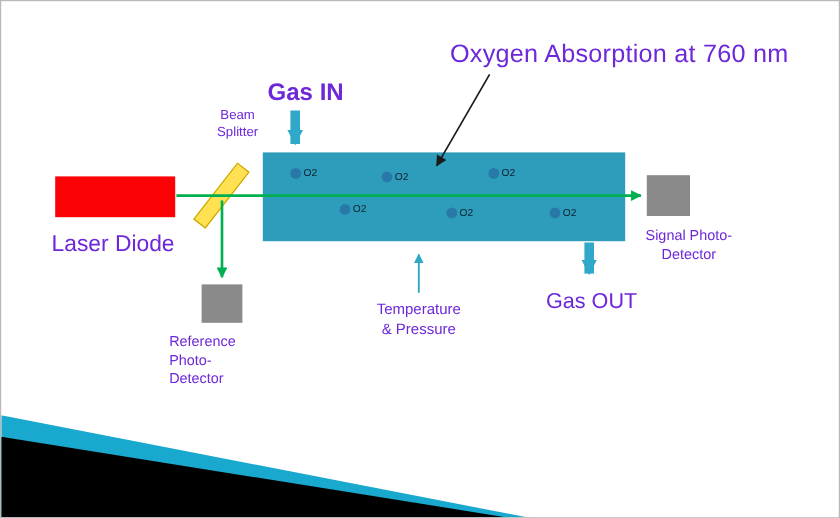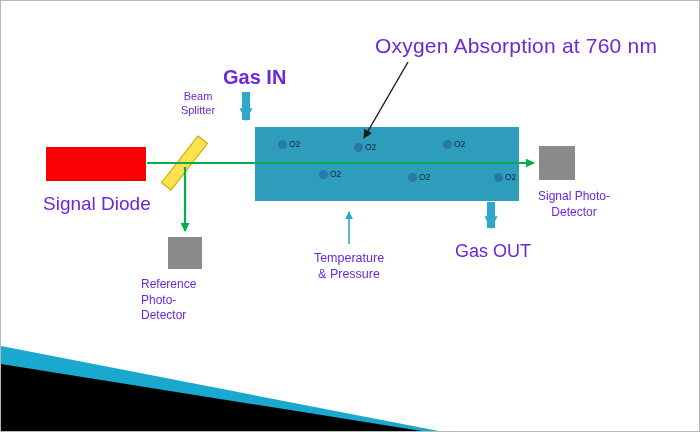--- a/index.html
+++ b/index.html
@@ -12,22 +12,22 @@
   .lbl { position:absolute; color:#6d28d9; white-space:pre-line; line-height:1.3; }
   .title { left:374px; top:31px; font-size:21px; letter-spacing:0.2px; }
   .gas-in  { left:222px; top:63px;  font-size:20px; font-weight:bold;text-align:center; }
   .gas-out { left:454px; top:239px; font-size:18px; font-weight:normal; }
   .laser-label { left:42px; top:191px; font-size:19px; }
   .splitter-label { left:162px; top:88px; width:70px; font-size:11px; text-align:center; }
   .signal-label { left:523px; top:188px; width:100px; font-size:12px; text-align:center; }
   .ref-label { left:140px; top:276px; width:100px; font-size:12px; }
   .temp-label { left:298px; top:249px; width:100px; font-size:12.5px; text-align:center; }
 
-  .gas-cell { position:absolute; left:218px; top:126px; width:264px; height:74px;
-              background:#2E9DBC;margin-left:36px; }
+  .gas-cell { position:absolute; left:218px; top:126px; width:302px; height:74px;
+              background:#2E9DBC; }
   .molecule { position:absolute; display:flex; align-items:center; gap:2px; }
   .molecule .dot { width:9px; height:9px; border-radius:50%; background:#2878A8;
                    display:inline-block; }
   .molecule .mol-label { font-size:8.5px; color:#10222e; }
 
   .laser { position:absolute; left:45px; top:146px; width:100px; height:34px;
            background:#FB0207; }
   .splitter { position:absolute; left:177px; top:132px; width:13px; height:60px;
               background:#FFE152; border:1px solid #caa702; transform:rotate(38deg); }
   .detector { position:absolute; background:#8A8A8A; }
@@ -81,21 +81,21 @@
   </div>
 
   <div class="laser"></div>
   <div class="splitter"></div>
   <div class="detector signal"></div>
   <div class="detector reference"></div>
 
   <div class="lbl title">Oxygen Absorption at 760 nm</div>
   <div class="lbl gas-in">Gas IN</div>
   <div class="lbl gas-out">Gas OUT</div>
-  <div class="lbl laser-label">Signal Diode</div>
+  <div class="lbl laser-label">Laser Diode</div>
   <div class="lbl splitter-label">Beam
 Splitter</div>
   <div class="lbl signal-label">Signal Photo-
 Detector</div>
   <div class="lbl ref-label">Reference
 Photo-
 Detector</div>
   <div class="lbl temp-label">Temperature
 &amp; Pressure</div>
 

